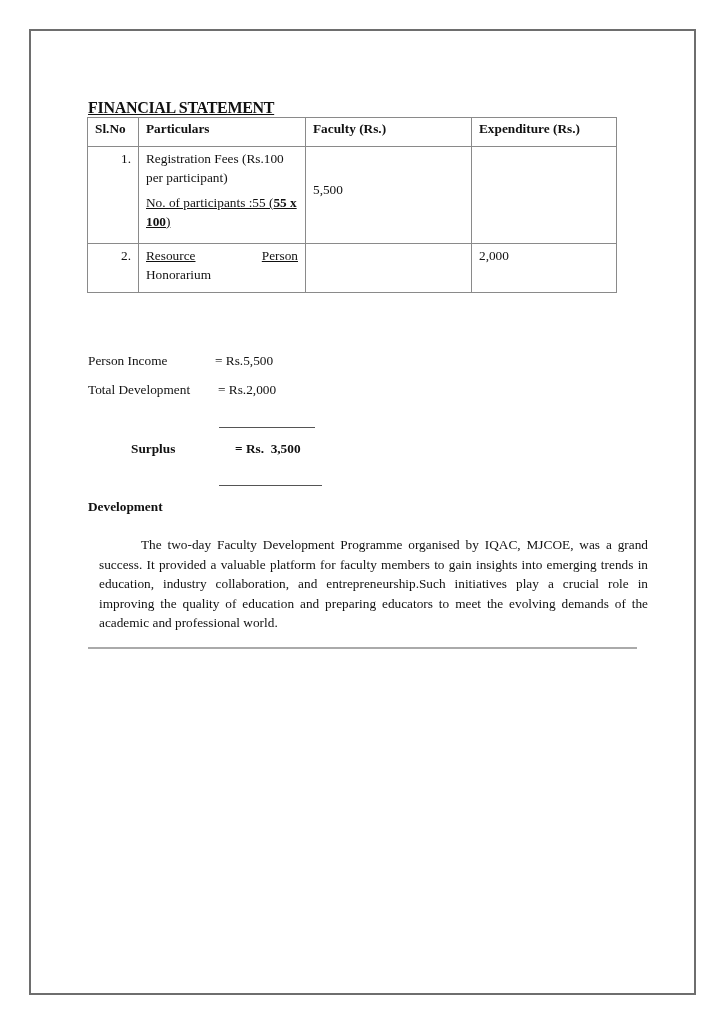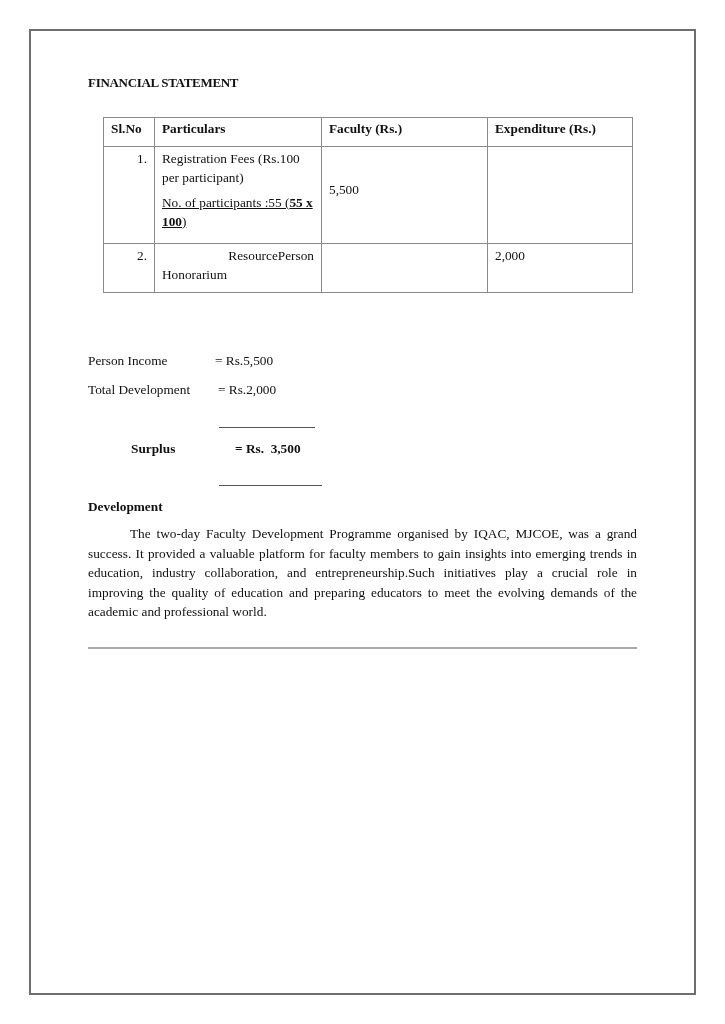--- a/index.html
+++ b/index.html
@@ -1,38 +1,38 @@
 <!DOCTYPE html>
 <html><head>
 <meta charset="utf-8">
 <style>
   html, body { margin: 0; padding: 0; background: #ffffff; }
   body { width: 725px; height: 1024px; position: relative; overflow: hidden;
          font-family: "Liberation Serif", serif; color: #111; }
   .page-border { position: absolute; left: 29px; top: 29px; width: 663px; height: 962px;
                  border: 2px solid #6e6e6e; box-sizing: content-box; }
-  .title { position: absolute; left: 88px; top: 75px; font-size: 13px; font-weight: bold;
-           letter-spacing: -0.3px; }
+  .title { position: absolute; left: 88px; top: 99px; font-size: 16px; font-weight: bold;
+           text-decoration: underline; letter-spacing: -0.3px; }
   table.fin { position: absolute; left: 87px; top: 117px; border-collapse: collapse;
-              font-size: 13.3px; margin-left: 16px; }
+              font-size: 13.3px; }
   table.fin td, table.fin th { border: 1px solid #8a8a8a; vertical-align: top;
               padding: 2px 7px; text-align: left; line-height: 19px; }
   table.fin th { font-weight: bold; height: 25px; padding-top: 1px; }
   .c1 { width: 36px; text-align: right !important; }
   .c2 { width: 152px; }
   .c3 { width: 151px; }
   .c4 { width: 130px; }
-  .justify2 { display: flex; justify-content: flex-end; }
+  .justify2 { display: flex; justify-content: space-between; text-decoration: underline; }
   .bold { font-weight: bold; }
   .p2 { margin-top: 6px; text-decoration: underline; }
   .summary { position: absolute; font-size: 13.3px; }
   .hr-short { position: absolute; height: 1px; background: #555; }
   .conclusion-h { position: absolute; left: 88px; top: 499px; font-size: 13.3px; font-weight: bold; }
   .conclusion-p { position: absolute; left: 88px; top: 524px; width: 549px; font-size: 13.3px;
-                  line-height: 19.5px; text-align: justify; text-indent: 42px; margin: 0; }
+                  line-height: 19.5px; text-align: justify; text-indent: 42px; margin: 11px; }
   .rule { position: absolute; left: 88px; top: 647px; width: 549px; height: 2px; background: #aaa; }
 </style>
 </head>
 <body>
 
 <div class="page-border"></div>
 
 <div class="title">FINANCIAL STATEMENT</div>
 
 <table class="fin">

